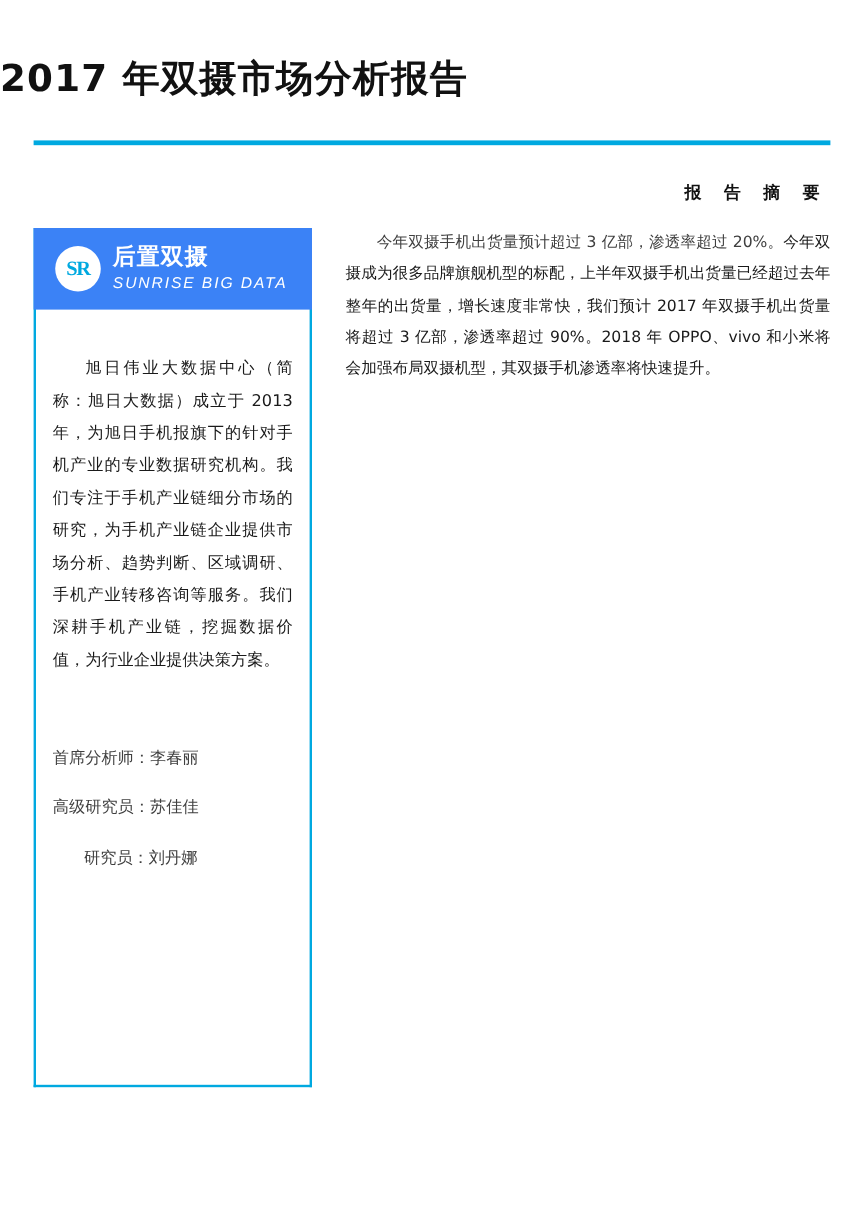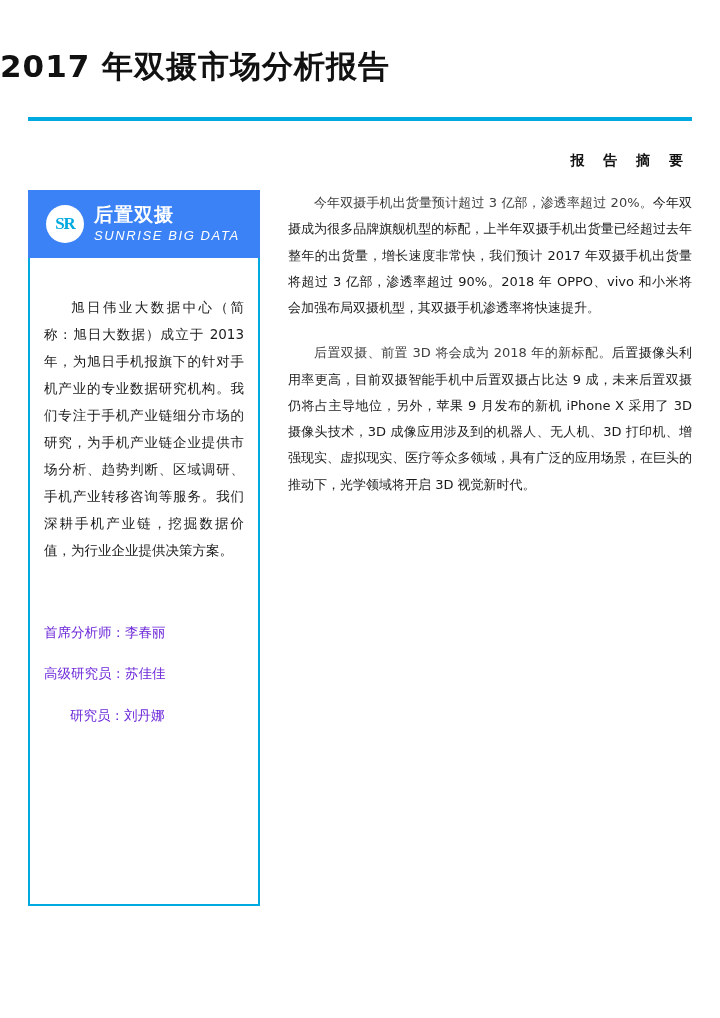--- a/index.html
+++ b/index.html
@@ -115,21 +115,21 @@
     margin-top: 12px;
   }
   .left-body p { margin: 0; text-indent: 2em; }
 
   .staff {
     position: absolute;
     left: 44px;
     width: 200px;
     font-size: 13.5px;
     line-height: 1.6;
-    color: #6d28d9;
+    color: #404040;
     font-family: "DejaVu Sans", "Liberation Sans", sans-serif;
   }
   .staff-1 { top: 622px; }
   .staff-2 { top: 663px; }
   .staff-3 { top: 705px; padding-left: 26px; }
 
   
   .summary-head {
     position: absolute;
     top: 152px;
@@ -184,18 +184,15 @@
   <div class="staff staff-1">首席分析师：李春丽</div>
   <div class="staff staff-2">高级研究员：苏佳佳</div>
   <div class="staff staff-3">研究员：刘丹娜</div>
 
   <div class="summary-head">报 告 摘 要</div>
 
   <div class="right-col">
     <p class="para">
       <b>今年双摄手机出货量预计超过 3 亿部，渗透率超过 20%。</b><span>今年双摄成为很多品牌旗舰机型的标配，上半年双摄手机出货量已经超过去年整年的出货量，增长速度非常快，我们预计 2017 年双摄手机出货量将超过 3 亿部，渗透率超过 90%。2018 年 OPPO、vivo 和小米将会加强布局双摄机型，其双摄手机渗透率将快速提升。</span>
     </p>
-    <p class="para">
-      <b>后置双摄、前置 3D 将会成为 2018 年的新标配。</b><span>后置摄像头利用率更高，目前双摄智能手机中后置双摄占比达 9 成，未来后置双摄仍将占主导地位，另外，苹果 9 月发布的新机 iPhone X 采用了 3D 摄像头技术，3D 成像应用涉及到的机器人、无人机、3D 打印机、增强现实、虚拟现实、医疗等众多领域，具有广泛的应用场景，在巨头的推动下，光学领域将开启 3D 视觉新时代。</span>
-    </p>
   </div>
 
 </div>
 
 </body></html>

